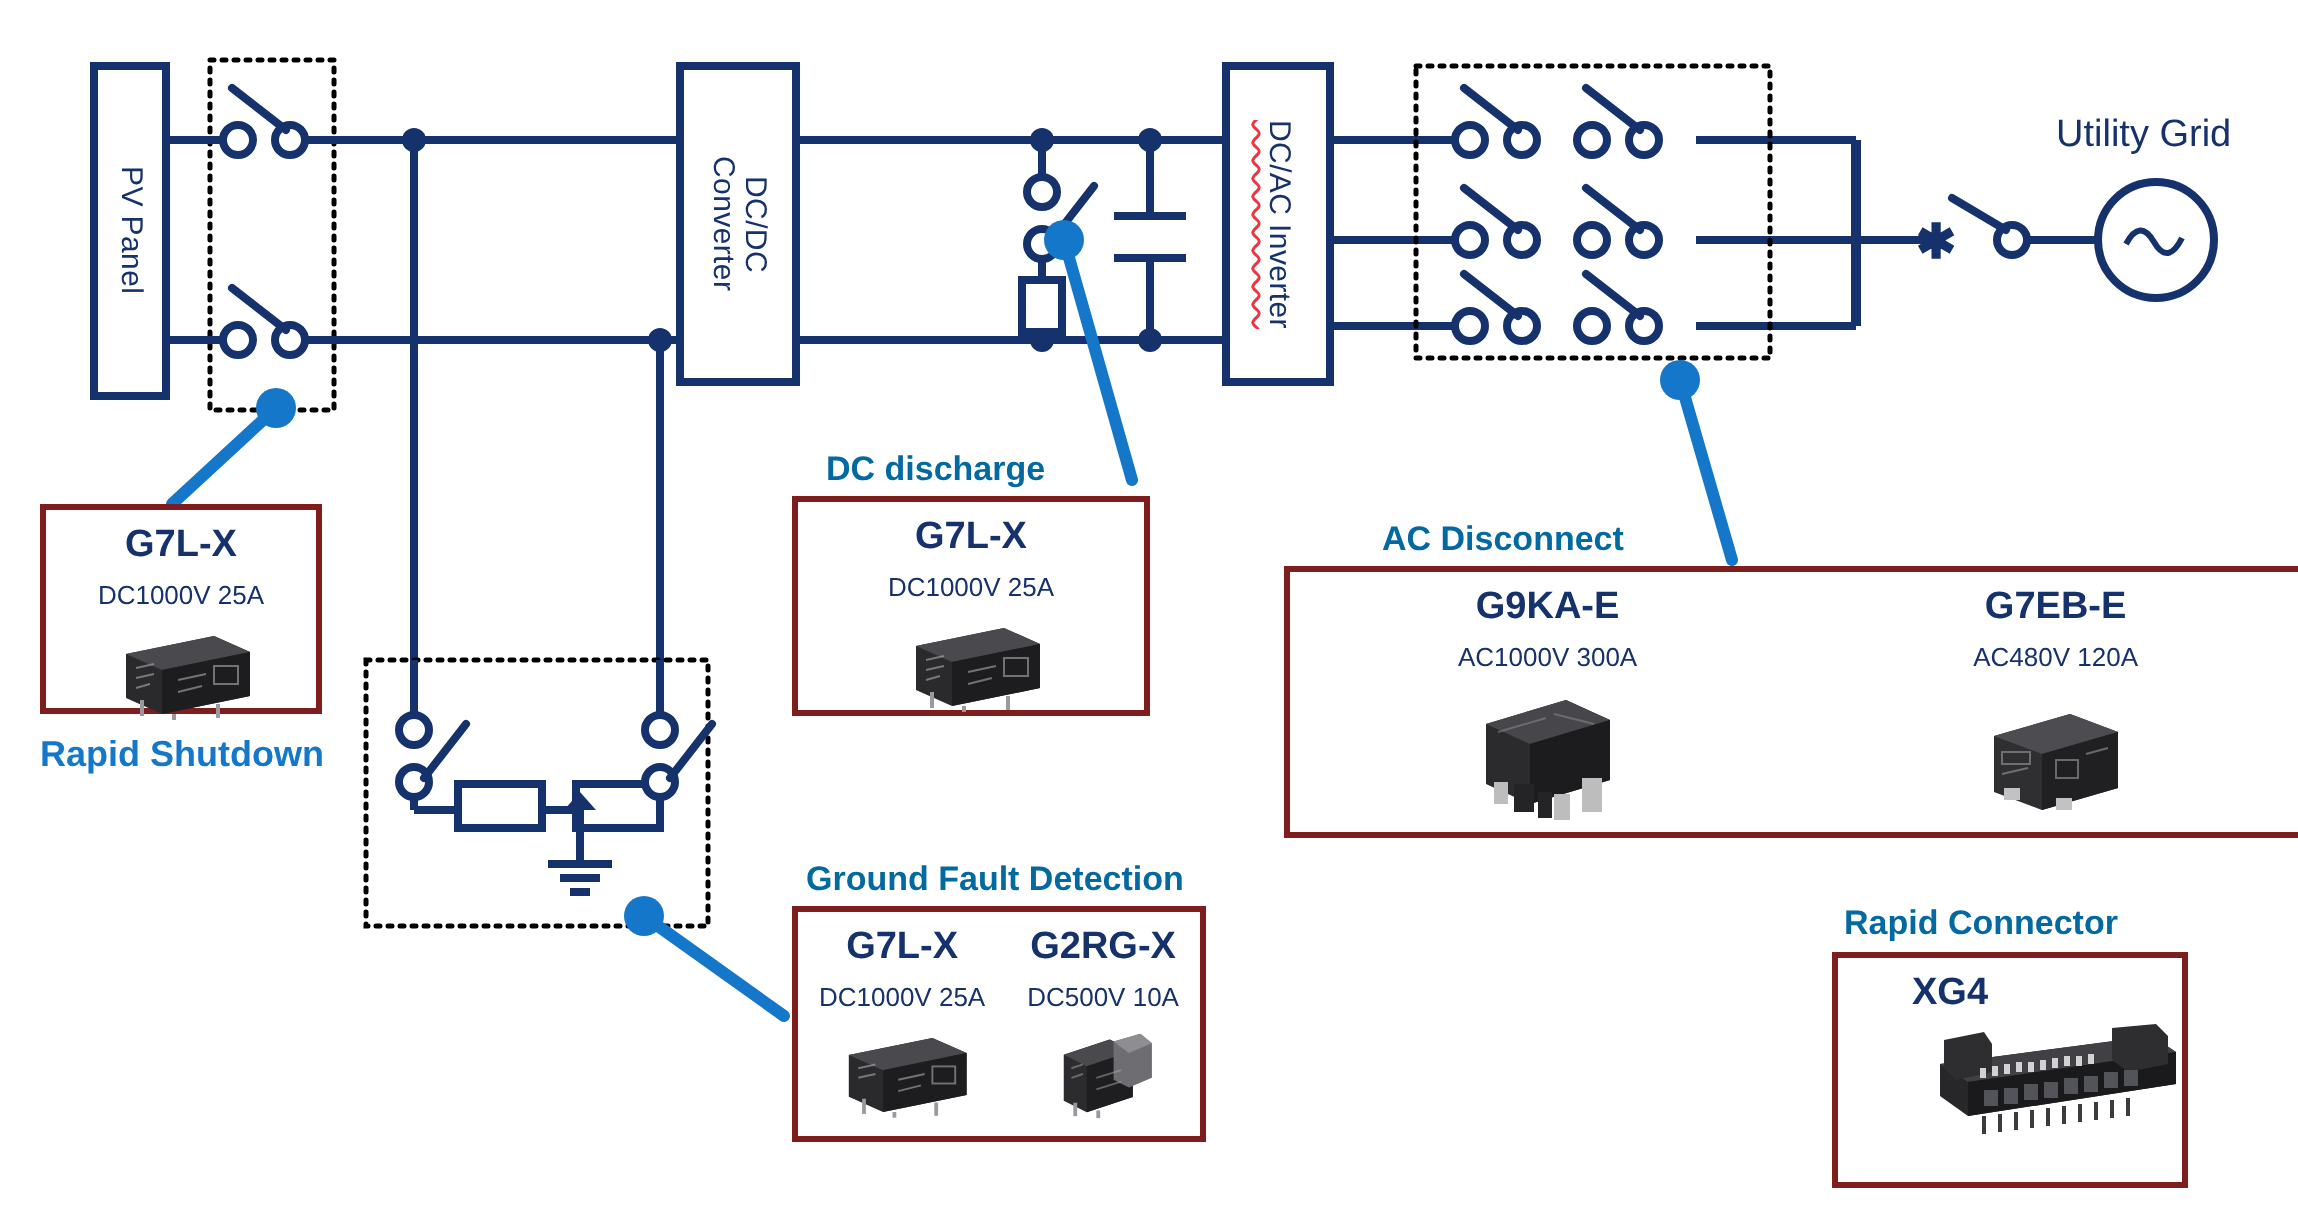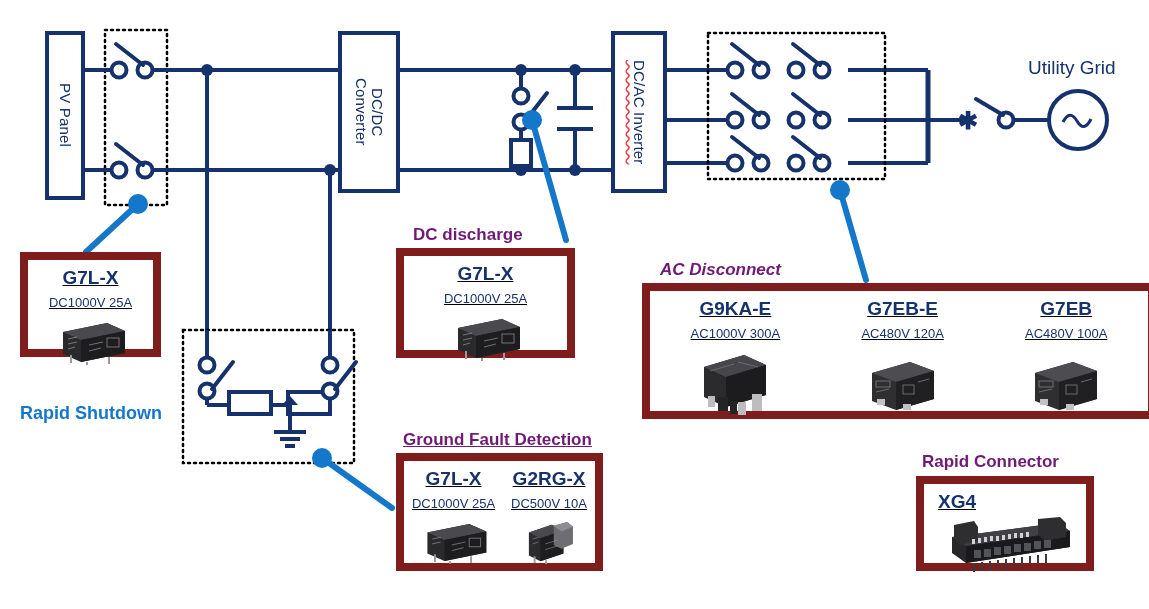--- a/index.html
+++ b/index.html
@@ -31,40 +31,38 @@
     color: #16326c;
     font-size: 19px;
     white-space: nowrap;
   }
   .spell { text-decoration: underline wavy #ef3340; text-decoration-skip-ink: none; }
 
   
   .panel {
     position: absolute;
     background: #ffffff;
-    border: 8px solid #7f1d1d;
+    border: 3px solid #7f1d1d;
     display: flex;
     align-items: flex-start;
     justify-content: center;
-    text-decoration: underline;
   }
   .panel-title {
     position: absolute;
-    color: #701a75;
+    color: #0369a1;
     font-weight: bold;
     font-size: 17px;
     white-space: nowrap;
   }
   .caption-below {
     position: absolute;
     color: #1577c9;
     font-weight: bold;
     font-size: 18px;
     white-space: nowrap;
-    margin-top: 36px;
   }
   .prod {
     display: flex;
     flex-direction: column;
     align-items: center;
     padding-top: 8px;
   }
   .prod .pname {
     color: #16326c;
     font-weight: bold;
@@ -298,21 +296,21 @@
         </g>
         <g stroke="#9a9a9e" stroke-width="2">
           <line x1="20" y1="37" x2="20" y2="45"></line>
           <line x1="36" y1="44" x2="36" y2="47"></line>
           <line x1="58" y1="39" x2="58" y2="46"></line>
         </g>
       </svg>
     </div>
   </div>
 
-  <div class="panel-title" style="left:660px; top:260px;font-style:italic;">AC Disconnect</div>
+  <div class="panel-title" style="left:691px; top:260px;">AC Disconnect</div>
   <div class="panel" style="left:642px; top:283px; width:514px; height:136px;">
     <div class="row">
 
       <div class="prod">
         <div class="pname">G9KA-E</div>
         <div class="pspec">AC1000V 300A</div>
         <svg class="pimg" width="82" height="70" viewBox="0 0 82 70">
           <polygon points="10,18 50,6 72,16 72,46 32,58 10,48" fill="#2b2b2d"></polygon>
           <polygon points="10,18 50,6 72,16 32,28" fill="#47474b"></polygon>
           <polygon points="32,28 72,16 72,46 32,58" fill="#1c1c1e"></polygon>
@@ -346,44 +344,25 @@
             <rect x="41" y="36" width="11" height="9" fill="none"></rect>
             <line x1="56" y1="33" x2="67" y2="30"></line>
           </g>
           <g fill="#c2c2c4">
             <rect x="15" y="50" width="8" height="6"></rect>
             <rect x="41" y="55" width="8" height="6"></rect>
           </g>
         </svg>
       </div>
 
-      <div class="prod">
-        <div class="pname">G7EB</div>
-        <div class="pspec">AC480V 100A</div>
-        <svg class="pimg" width="82" height="70" viewBox="0 0 82 70">
-          <polygon points="10,24 48,13 72,22 72,50 34,61 10,52" fill="#2f2f31"></polygon>
-          <polygon points="10,24 48,13 72,22 34,33" fill="#4d4d51"></polygon>
-          <polygon points="34,33 72,22 72,50 34,61" fill="#202022"></polygon>
-          <g stroke="#9b9b9f" stroke-width="1" opacity=".6">
-            <rect x="14" y="32" width="14" height="6" fill="none"></rect>
-            <line x1="14" y1="43" x2="27" y2="40"></line>
-            <rect x="41" y="36" width="11" height="9" fill="none"></rect>
-            <line x1="56" y1="33" x2="67" y2="30"></line>
-          </g>
-          <g fill="#c2c2c4">
-            <rect x="15" y="50" width="8" height="6"></rect>
-            <rect x="41" y="55" width="8" height="6"></rect>
-          </g>
-        </svg>
-      </div>
 
     </div>
   </div>
 
-  <div class="panel-title" style="left:403px; top:430px;text-decoration:underline;">Ground Fault Detection</div>
+  <div class="panel-title" style="left:403px; top:430px;">Ground Fault Detection</div>
   <div class="panel" style="left:396px; top:453px; width:207px; height:118px;">
     <div class="row">
       <div class="prod">
         <div class="pname">G7L-X</div>
         <div class="pspec">DC1000V 25A</div>
         <svg class="pimg" width="76" height="46" viewBox="0 0 80 48">
           <polygon points="12,14 56,5 74,13 74,35 30,44 12,36" fill="#2a2a2c"></polygon>
           <polygon points="12,14 56,5 74,13 30,22" fill="#4a4a4e"></polygon>
           <polygon points="30,22 74,13 74,35 30,44" fill="#1d1d1f"></polygon>
           <g stroke="#b8b8bc" stroke-width="1" opacity=".55">
@@ -418,21 +397,21 @@
           <g stroke="#9a9a9e" stroke-width="2">
             <line x1="16" y1="39" x2="16" y2="46"></line>
             <line x1="28" y1="43" x2="28" y2="47"></line>
           </g>
         </svg>
       </div>
     </div>
   </div>
 
   <div class="panel-title" style="left:922px; top:452px;">Rapid Connector</div>
-  <div class="panel" style="left:916px; top:476px; width:178px; height:95px; align-items:flex-start; justify-content:flex-start;">
+  <div class="panel" style="left:916px; top:476px; width:178px; height:118px; align-items:flex-start; justify-content:flex-start;padding-left:23px;">
     <div class="prod" style="align-items:flex-start; padding-left:14px;">
       <div class="pname">XG4</div>
       <svg class="pimg" width="140" height="62" viewBox="0 0 140 62" style="margin-top:4px;">
         <polygon points="14,20 120,6 132,14 132,30 28,46 14,36" fill="#27272a"></polygon>
         <polygon points="14,20 120,6 132,14 28,29" fill="#414145"></polygon>
         <polygon points="28,29 132,14 132,30 28,46" fill="#1a1a1c"></polygon>
         <polygon points="16,8 36,4 40,10 40,24 22,28 16,22" fill="#2e2e31"></polygon>
         <polygon points="100,2 122,0 128,6 128,20 108,24 100,18" fill="#2e2e31"></polygon>
         <g fill="#d2d2d4">
           <rect x="34" y="22" width="3" height="5"></rect>

